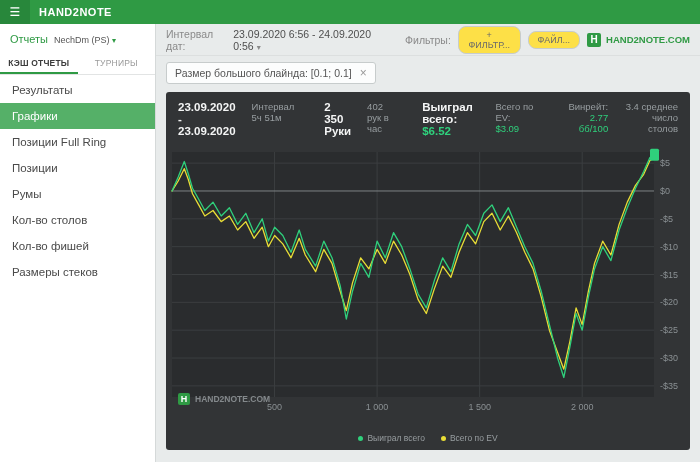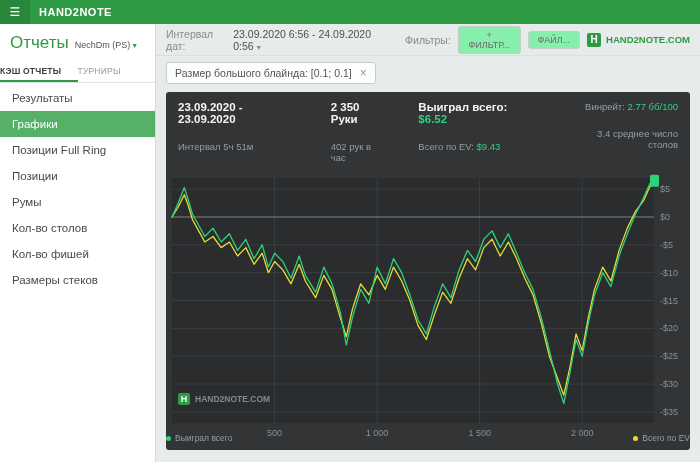--- a/index.html
+++ b/index.html
@@ -8,61 +8,61 @@
   
   .topbar { height:24px; background:#2f9a44; display:flex; align-items:center; color:#fff; }
   .hamburger { width:30px; height:24px; background:#28873b; display:flex; align-items:center; justify-content:center; font-size:12px; cursor:pointer; }
   .topbar-title { font-size:11px; font-weight:bold; letter-spacing:.5px; margin-left:9px; }
 
   .app-body { display:flex; height:438px; }
 
   
   .sidebar { width:156px; background:#fff; border-right:1px solid #d5d9d9; display:flex; flex-direction:column; flex-shrink:0; }
   .sidebar-header { padding:9px 10px 6px; display:flex; align-items:baseline; gap:6px; }
-  .sidebar-title { color:#2f9a44; font-size:17px; font-weight:400; }
+  .sidebar-title { color:#2f9a44; font-size:11px; font-weight:400; }
   .account { font-size:9px; color:#555; cursor:pointer; }
   .account .caret { color:#2f9a44; font-size:8px; }
   .tabs { display:flex; border-bottom:1px solid #e2e4e4; }
-  .tab { flex:1; font-size:8.5px; padding:7px 0 6px; color:#9a9a9a; cursor:pointer; letter-spacing:.2px; }
+  .tab { flex:1; text-align:center; font-size:8.5px; padding:7px 0 6px; color:#9a9a9a; cursor:pointer; letter-spacing:.2px; }
   .tab.active { color:#3c3c3c; font-weight:bold; box-shadow: inset 0 -2px 0 #2f9a44; }
   .menu { padding-top:2px; }
   .menu-item { font-size:11.5px; color:#4a4a4a; padding:7px 12px; cursor:pointer; }
   .menu-item.active { background:#55b068; color:#fff; }
 
   
   .main { flex:1; display:flex; flex-direction:column; overflow:hidden; }
   .toolbar { height:32px; display:flex; align-items:center; padding:0 10px; gap:7px; border-bottom:1px solid #dcdfdf; font-size:10.5px; color:#8a8a8a; flex-shrink:0; }
   .tb-value { color:#4f4f4f; cursor:pointer; }
   .tb-value .caret { color:#8a8a8a; font-size:8px; }
-  .tb-btn { background:#86efac; border:1px solid #c7cccc; border-radius:3px; padding:3px 9px; font-size:9px; color:#6a6a6a; cursor:pointer; font-family:"Liberation Sans", sans-serif; }
+  .tb-btn { background:#fde047; border:1px solid #c7cccc; border-radius:8px; padding:3px 9px; font-size:9px; color:#6a6a6a; cursor:pointer; font-family:"Liberation Sans", sans-serif; }
   .brand { margin-left:auto; display:flex; align-items:center; gap:5px; }
   .brand-logo { width:14px; height:14px; background:#2f9a44; border-radius:2px; color:#fff; font-size:10px; font-weight:bold; display:flex; align-items:center; justify-content:center; }
   .brand-text { color:#2f9a44; font-size:9.5px; font-weight:bold; }
 
   .chip-row { padding:6px 10px 2px; flex-shrink:0; }
   .chip { display:inline-flex; align-items:center; gap:8px; background:#fcfdfd; border:1px solid #c7cccc; border-radius:3px; padding:4px 8px; font-size:10.5px; color:#555; }
   .chip-close { color:#999; font-size:12px; line-height:1; cursor:pointer; }
 
   
   .panel { flex:1; margin:6px 10px 12px; background:#323436; border-radius:3px; display:flex; flex-direction:column; overflow:hidden; }
   .panel-header { display:flex; padding:9px 12px 7px; gap:30px; flex-shrink:0; }
-  .ph-col { display:flex; flex-direction:column; gap:16px; }
+  .ph-col { display:flex; flex-direction:row; gap:16px; }
   .ph-col.right { margin-left:auto; text-align:right; }
   .ph-main { color:#f4f5f5; font-size:11.5px; font-weight:bold; }
   .ph-sub { color:#989ea1; font-size:9.5px; }
   .val-green { color:#2fd07c; }
   .ph-main .val-green { font-weight:bold; }
 
   .chart-wrap { flex:1; position:relative; }
   .chart-wrap svg { position:absolute; left:0; top:0; }
   .watermark { position:absolute; left:12px; bottom:26px; display:flex; align-items:center; gap:5px; }
   .watermark .brand-logo { width:12px; height:12px; font-size:9px; }
   .watermark-text { color:#84898c; font-size:8.5px; font-weight:bold; }
 
-  .legend-row { display:flex; justify-content:space-between; gap:16px; align-items:center; padding:2px 0 7px; flex-shrink:0; }
+  .legend-row { display:flex; justify-content:center; gap:16px; align-items:center; padding:2px 0 7px; flex-shrink:0; }
   .legend-item { display:flex; align-items:center; gap:4px; font-size:8.5px; color:#989ea1; }
   .legend-dot { width:5px; height:5px; border-radius:50%; }
 </style>
 </head>
 <body>
 
 <div class="topbar">
   <div class="hamburger">☰</div>
   <div class="topbar-title">HAND2NOTE</div>
 </div>
@@ -118,21 +118,21 @@
         <div class="ph-col">
           <span class="ph-main">23.09.2020 - 23.09.2020</span>
           <span class="ph-sub">Интервал 5ч 51м</span>
         </div>
         <div class="ph-col">
           <span class="ph-main">2 350 Руки</span>
           <span class="ph-sub">402 рук в час</span>
         </div>
         <div class="ph-col">
           <span class="ph-main"><span>Выиграл всего:</span> <span class="val-green">$6.52</span></span>
-          <span class="ph-sub"><span>Всего по EV:</span> <span class="val-green">$9.43</span></span>
+          <span class="ph-sub"><span>Всего по EV:</span> <span class="val-green">$3.09</span></span>
         </div>
         <div class="ph-col right">
           <span class="ph-sub"><span>Винрейт:</span> <span class="val-green">2.77 бб/100</span></span>
           <span class="ph-sub">3.4 среднее число столов</span>
         </div>
       </div>
 
       <div class="chart-wrap">
         <svg id="chart-svg" width="524" height="273">
             <rect x="6" y="8" width="482" height="245" fill="#2a2c2e"></rect>

